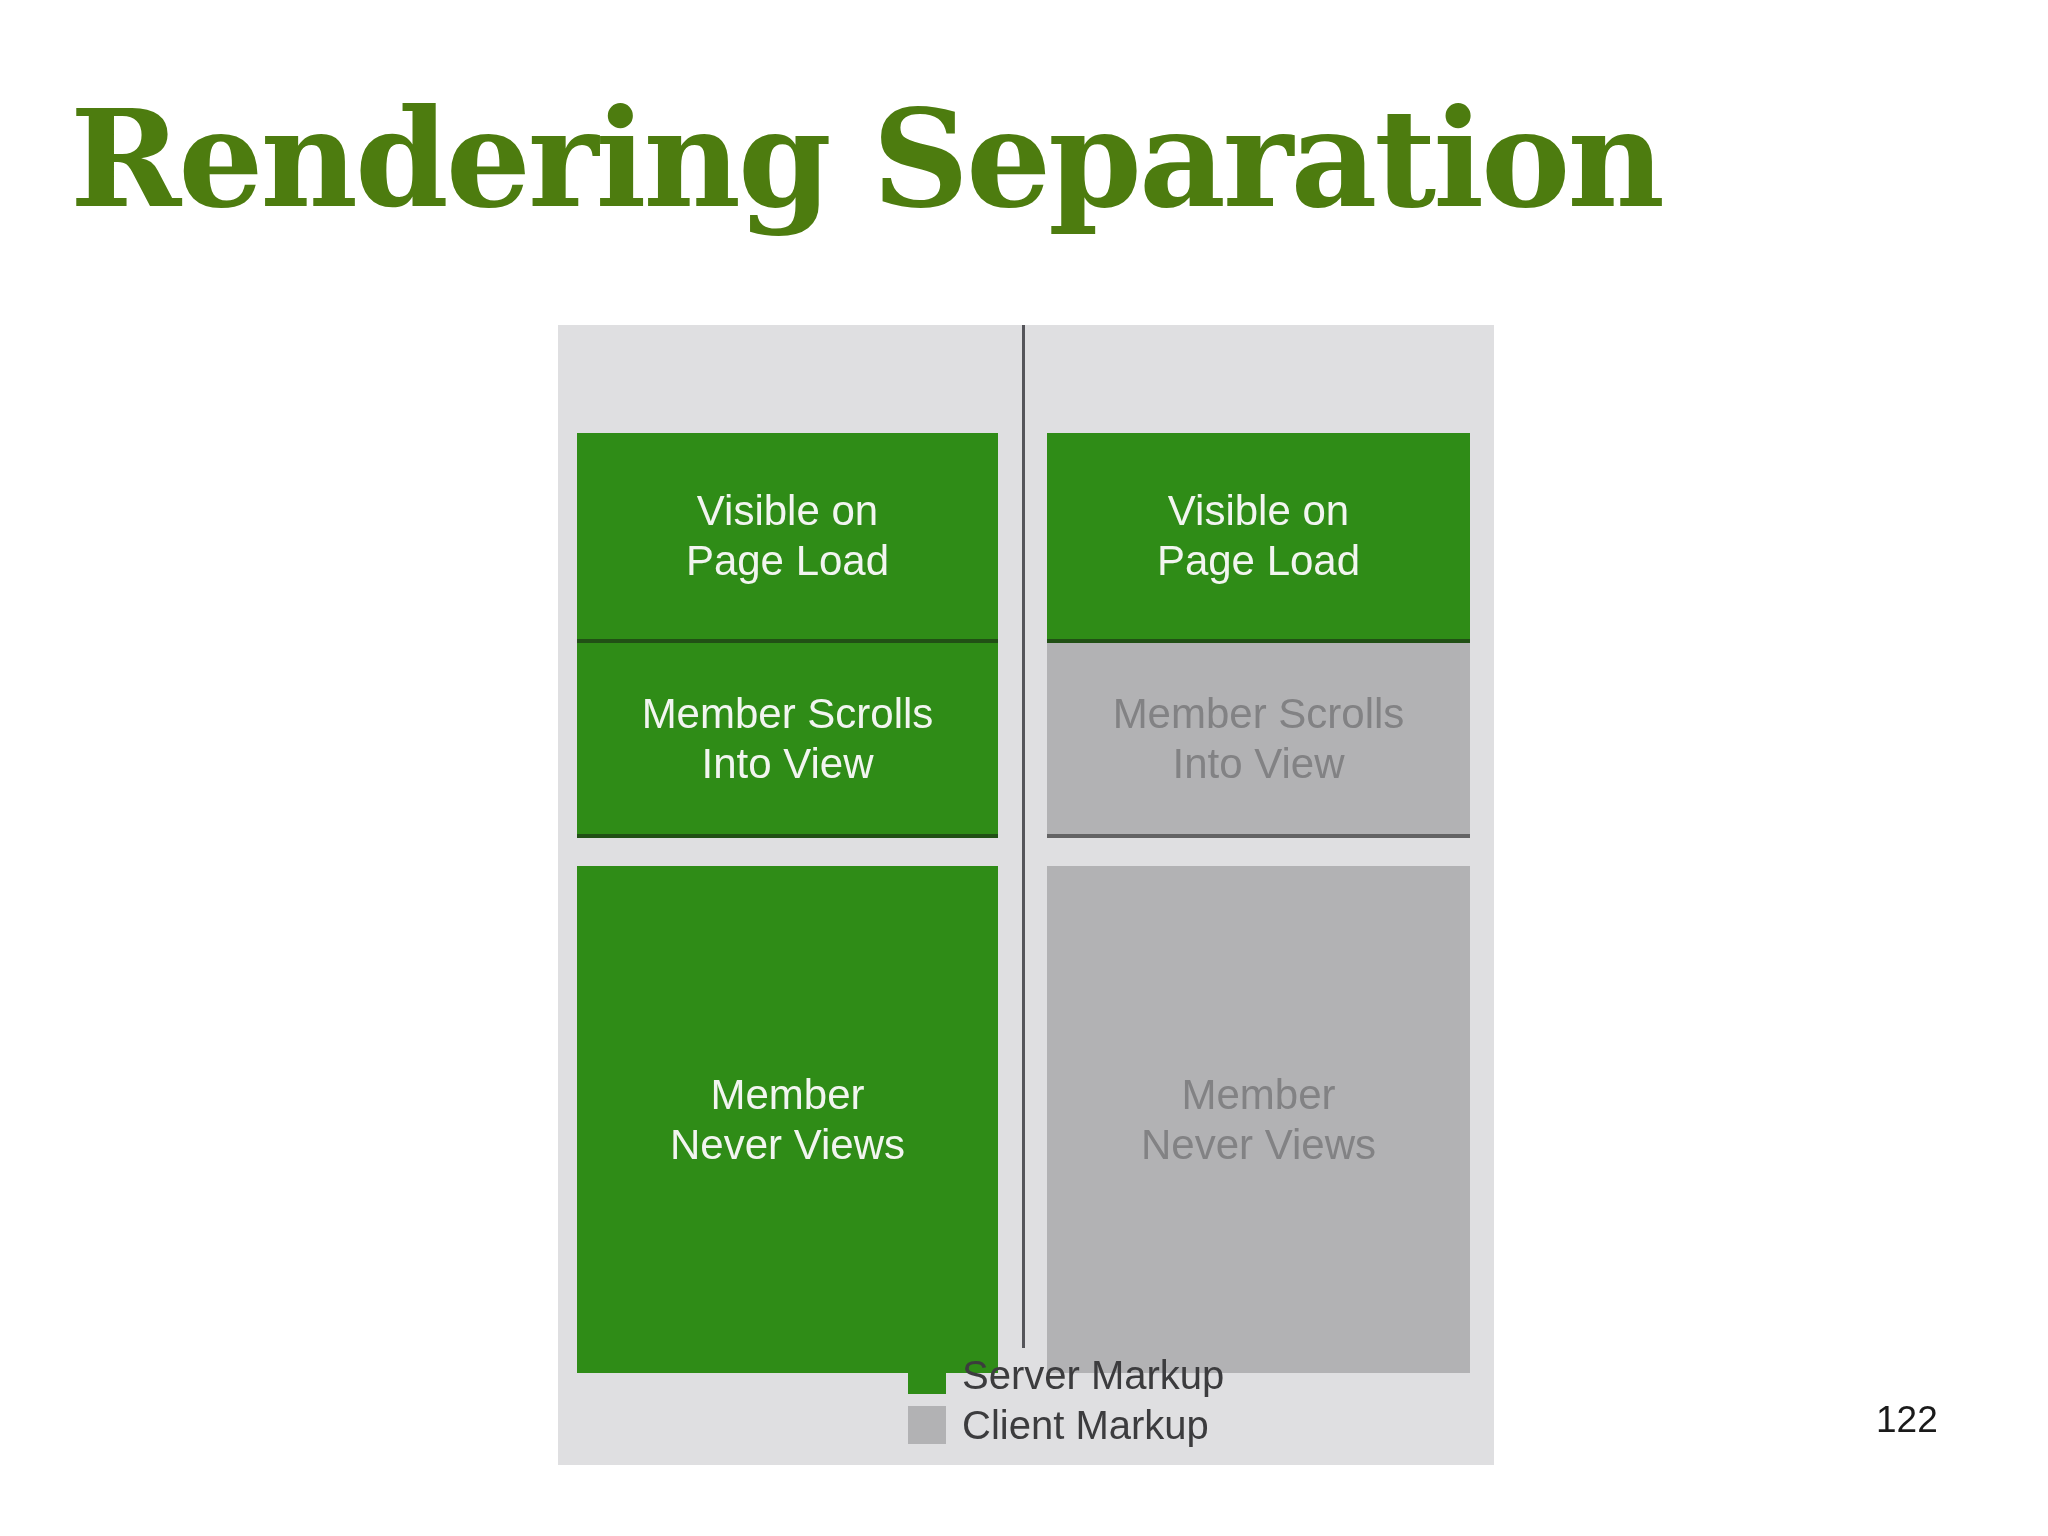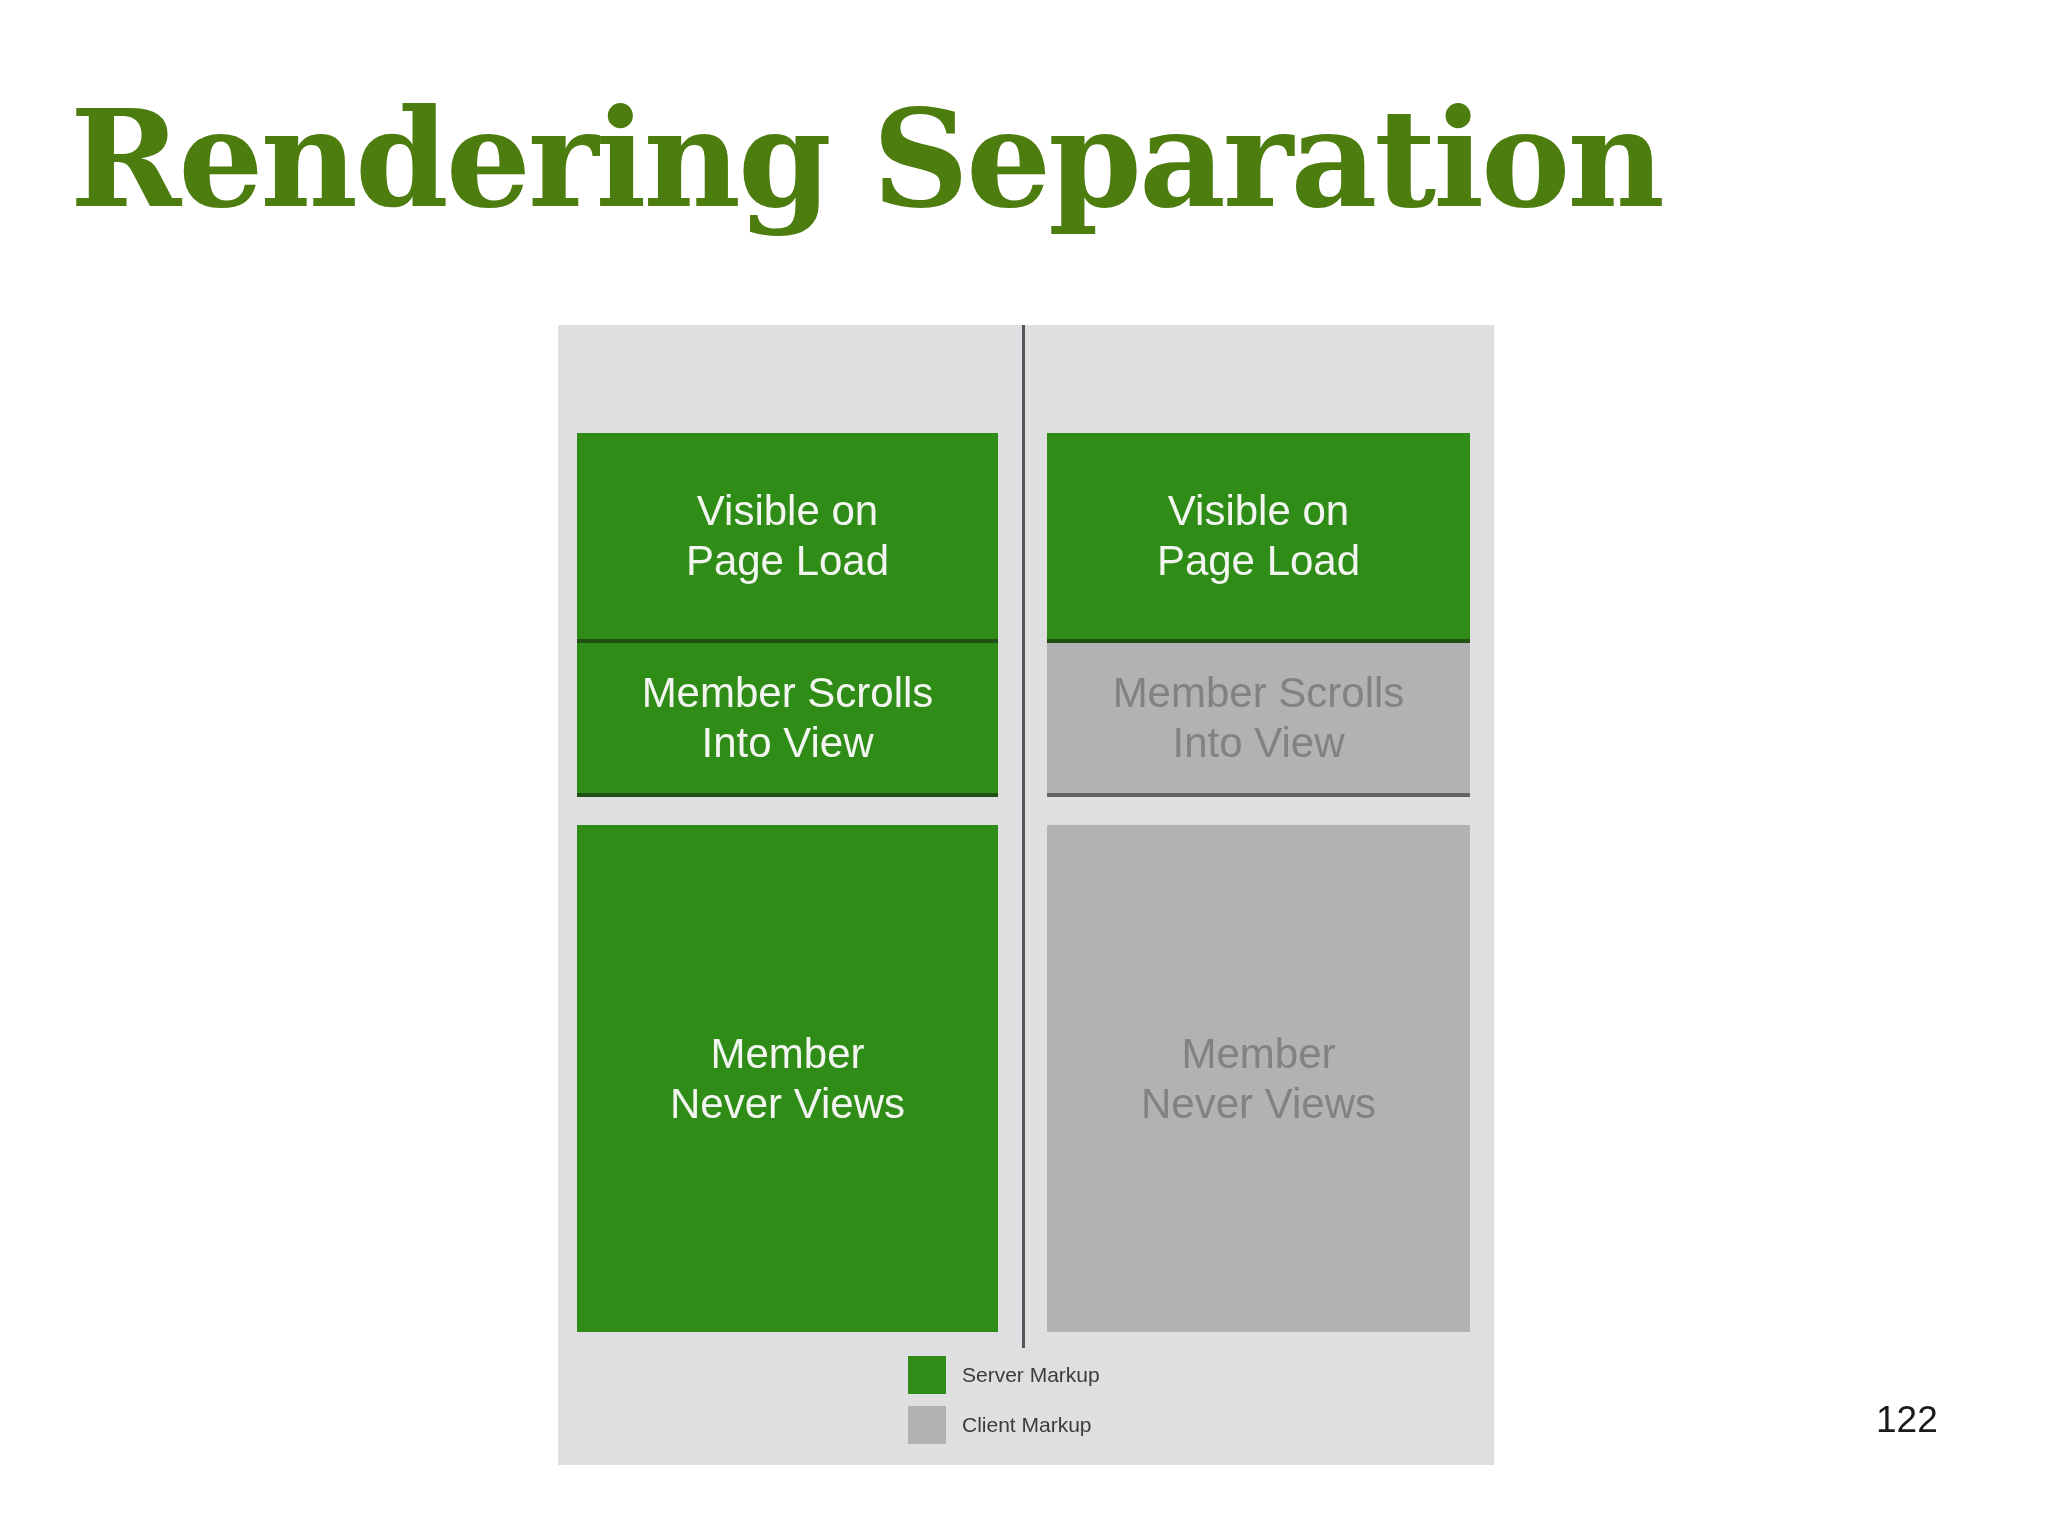--- a/index.html
+++ b/index.html
@@ -73,21 +73,21 @@
     box-sizing: border-box;
     display: flex;
     flex-direction: column;
     align-items: center;
     justify-content: center;
     text-align: left;
     font-size: 42px;
     line-height: 50px;
   }
   .block.b1 { height: 210px; border-bottom: 4px solid rgba(20,20,20,0.5); }
-  .block.b2 { height: 154px; border-bottom: 4px solid rgba(20,20,20,0.5); }
+  .block.b2 { height: 195px; border-bottom: 4px solid rgba(20,20,20,0.5); }
   .block.b3 { height: 507px; margin-top: 28px; }
 
   .block.server {
     background: var(--server-markup, #2f8c17);
     color: var(--server-text, #f2f5f0);
   }
   .block.client {
     background: var(--client-markup, #b2b2b4);
     color: var(--client-text, #828284);
   }
@@ -106,21 +106,21 @@
   }
   .legend-swatch {
     width: 38px;
     height: 38px;
     margin-right: 16px;
     flex: 0 0 auto;
   }
   .legend-swatch.server { background: var(--server-markup, #2f8c17); }
   .legend-swatch.client { background: var(--client-markup, #b2b2b4); }
   .legend-label {
-    font-size: 21px;
+    font-size: 40px;
     color: #3c3c3e;
     white-space: nowrap;
   }
 
   
   .page-number {
     position: absolute;
     left: 1876px;
     top: 1399px;
     font-size: 37px;

